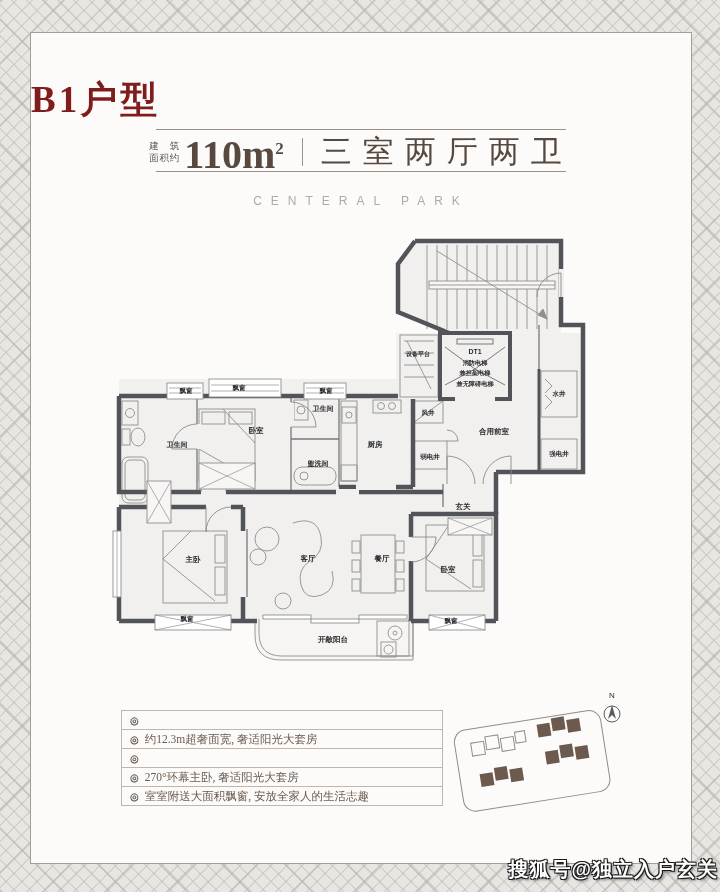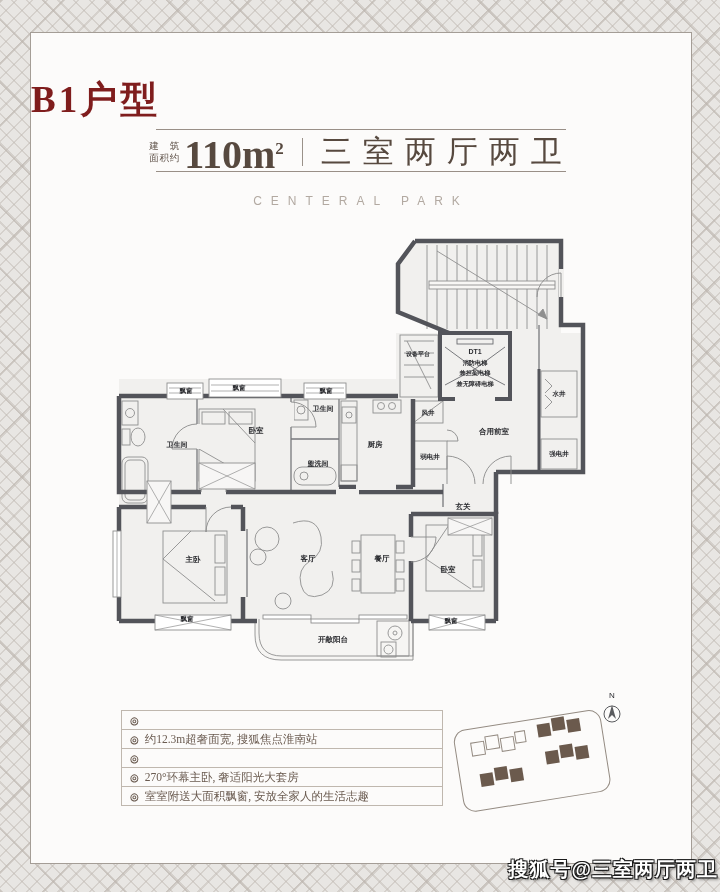--- a/index.html
+++ b/index.html
@@ -266,21 +266,21 @@
           <text x="222" y="413" font-size="7.5">开敞阳台</text>
         </g>
     </svg>
 
     <div class="features">
         <div class="feat">
           <span class="bullet">◎</span>
         </div>
         <div class="feat">
           <span class="bullet">◎</span>
-          <span>约12.3m超奢面宽, 搜狐焦点淮南站</span>
+          <span>约12.3m超奢面宽, 奢适阳光大套房</span>
         </div>
         <div class="feat">
           <span class="bullet">◎</span>
         </div>
         <div class="feat">
           <span class="bullet">◎</span>
           <span>270°环幕主卧, 奢适阳光大套房</span>
         </div>
         <div class="feat">
           <span class="bullet">◎</span>
@@ -310,14 +310,14 @@
         </g>
       </g>
       <g>
         <circle cx="166" cy="26" r="8" stroke="#5a5b5e" fill="none" stroke-width="1"></circle>
         <path d="M166,17 L162,31 L166,27 L170,31 Z" fill="#5a5b5e"></path>
         <text x="166" y="10" text-anchor="middle" font-size="8">N</text>
       </g>
     </svg>
   </div>
 
-  <div class="watermark">搜狐号@三室两厅两卫</div>
+  <div class="watermark">搜狐号@独立入户玄关</div>
 </div>
 
 </body></html>

